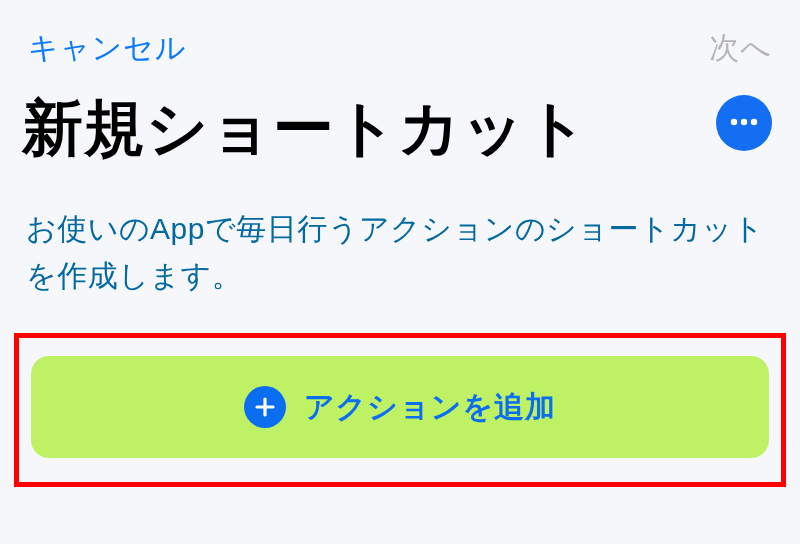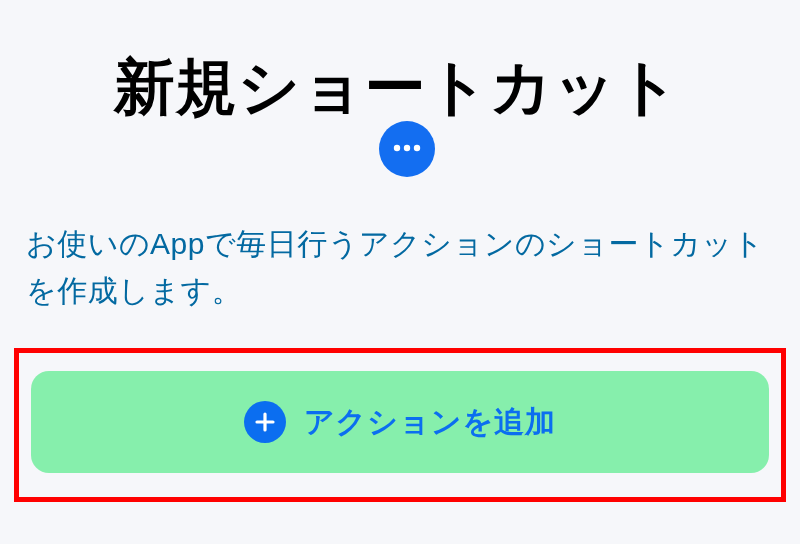--- a/index.html
+++ b/index.html
@@ -29,24 +29,22 @@
       cursor: pointer;
     }
     .nav-cancel {
       color: #0a7aff;
     }
     .nav-next {
       color: #b5b5ba;
     }
     .title-row {
       display: flex;
-      align-items: center;
       justify-content: space-between;
       padding: 10px 28px 0 22px;
-      flex-direction: column;
     }
     .title {
       font-size: 61px;
       font-weight: 700;
       color: #000000;
       letter-spacing: 1px;
       line-height: 1.1;
     }
     .more-btn {
       width: 56px;
@@ -72,21 +70,21 @@
       color: #0369a1;
       letter-spacing: 0.5px;
     }
     .highlight-frame {
       margin: 34px 14px 0 14px;
       border: 5px solid #ff0000;
       padding: 18px 12px 24px 12px;
     }
     .action-btn {
       width: 100%;
-      background: #86efac;
+      background: #bef264;
       border: none;
       border-radius: 18px;
       padding: 30px 0;
       display: flex;
       align-items: center;
       justify-content: center;
       gap: 18px;
       cursor: pointer;
     }
     .plus-icon {
@@ -107,20 +105,22 @@
       font-size: 30px;
       font-weight: 700;
       color: #0b6ef0;
       letter-spacing: 1px;
     }
   </style>
 </head>
 <body>
 
 <div class="nav">
+  <button class="nav-btn nav-cancel">キャンセル</button>
+  <button class="nav-btn nav-next">次へ</button>
 </div>
 
 <div class="title-row">
   <h1 class="title">新規ショートカット</h1>
   <button class="more-btn">
     <span>
       <svg viewBox="0 0 34 34" fill="none">
         <circle cx="7" cy="17" r="3.2" fill="#ffffff"></circle>
         <circle cx="17" cy="17" r="3.2" fill="#ffffff"></circle>
         <circle cx="27" cy="17" r="3.2" fill="#ffffff"></circle>

